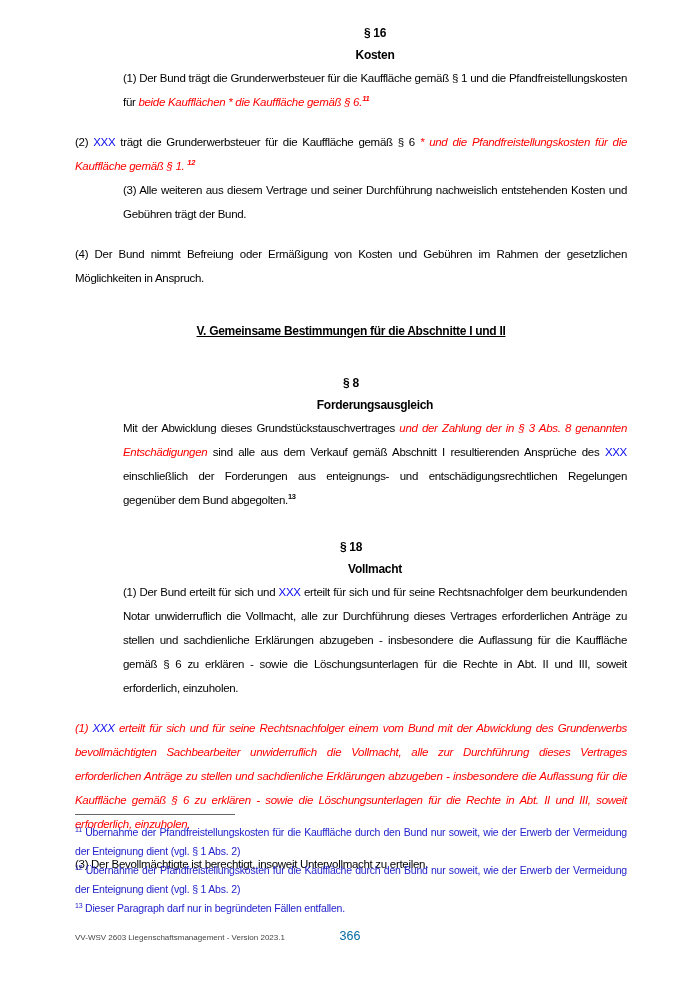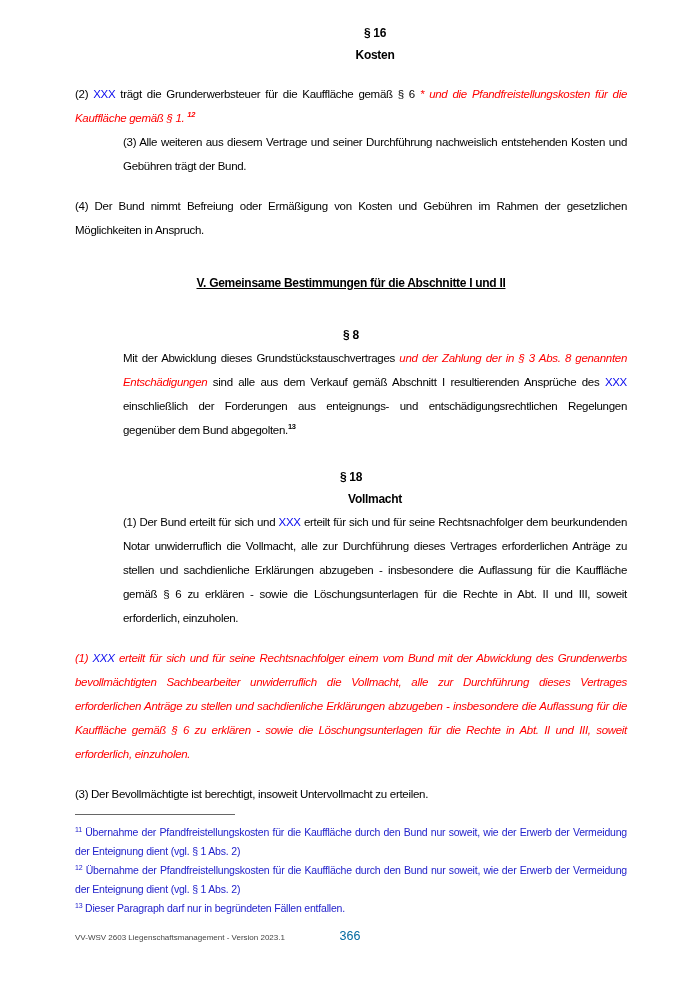--- a/index.html
+++ b/index.html
@@ -55,25 +55,27 @@
   }
 </style>
 </head>
 <body>
 
 <div class="page">
   <div class="content">
     <div id="blocks">
         <div class="heading gap0">§ 16</div>
         <div class="heading gap0">Kosten</div>
+        <div class="paragraph gap0"><span class="seg-black">(1) Der Bund trägt die Grunderwerbsteuer für die Kauffläche gemäß § 1 und die Pfandfreistellungskosten für </span><span class="seg-red-italic">beide Kaufflächen * die Kauffläche gemäß § 6.</span><sup class="seg-sup-red">11</sup></div>
         <div class="paragraph gap1"><span class="seg-black">(2) </span><span class="seg-blue">XXX</span><span class="seg-black"> trägt die Grunderwerbsteuer für die Kauffläche gemäß § 6 </span><span class="seg-red-italic">* und die Pfandfreistellungskosten für die Kauffläche gemäß § 1.</span><span class="seg-black"> </span><sup class="seg-sup-red">12</sup></div>
         <div class="paragraph gap0"><span class="seg-black">(3) Alle weiteren aus diesem Vertrage und seiner Durchführung nachweislich entstehenden Kosten und Gebühren trägt der Bund.</span></div>
         <div class="paragraph gap1"><span class="seg-black">(4) Der Bund nimmt Befreiung oder Ermäßigung von Kosten und Gebühren im Rahmen der gesetzlichen Möglichkeiten in Anspruch.</span></div>
         <div class="heading-underline gap2">V. Gemeinsame Bestimmungen für die Abschnitte I und II</div>
         <div class="heading gap2">§ 8</div>
+        <div class="heading gap0">Forderungsausgleich</div>
         <div class="paragraph gap0"><span class="seg-black">Mit der Abwicklung dieses Grundstückstauschvertrages </span><span class="seg-red-italic">und der Zahlung der in § 3 Abs. 8 genannten Entschädigungen</span><span class="seg-black"> sind alle aus dem Verkauf gemäß Abschnitt I resultierenden Ansprüche des </span><span class="seg-blue">XXX</span><span class="seg-black"> einschließlich der Forderungen aus enteignungs- und entschädigungsrechtlichen Regelungen gegenüber dem Bund abgegolten.</span><sup class="seg-sup-black">13</sup></div>
         <div class="heading gap3">§ 18</div>
         <div class="heading gap0">Vollmacht</div>
         <div class="paragraph gap0"><span class="seg-black">(1) Der Bund erteilt für sich und </span><span class="seg-blue">XXX</span><span class="seg-black"> erteilt für sich und für seine Rechtsnachfolger dem beurkundenden Notar unwiderruflich die Vollmacht, alle zur Durchführung dieses Vertrages erforderlichen Anträge zu stellen und sachdienliche Erklärungen abzugeben - insbesondere die Auflassung für die Kauffläche gemäß § 6 zu erklären - sowie die Löschungsunterlagen für die Rechte in Abt. II und III, soweit erforderlich, einzuholen.</span></div>
         <div class="paragraph gap1"><span class="seg-red-italic">(1) </span><span class="seg-blue-italic">XXX</span><span class="seg-red-italic"> erteilt für sich und für seine Rechtsnachfolger einem vom Bund mit der Abwicklung des Grunderwerbs bevollmächtigten Sachbearbeiter unwiderruflich die Vollmacht, alle zur Durchführung dieses Vertrages erforderlichen Anträge zu stellen und sachdienliche Erklärungen abzugeben - insbesondere die Auflassung für die Kauffläche gemäß § 6 zu erklären - sowie die Löschungsunterlagen für die Rechte in Abt. II und III, soweit erforderlich, einzuholen.</span></div>
         <div class="paragraph gap1"><span class="seg-black">(3) Der Bevollmächtigte ist berechtigt, insoweit Untervollmacht zu erteilen.</span></div>
       </div>
   </div>
 
   <div class="fn-sep"></div>

